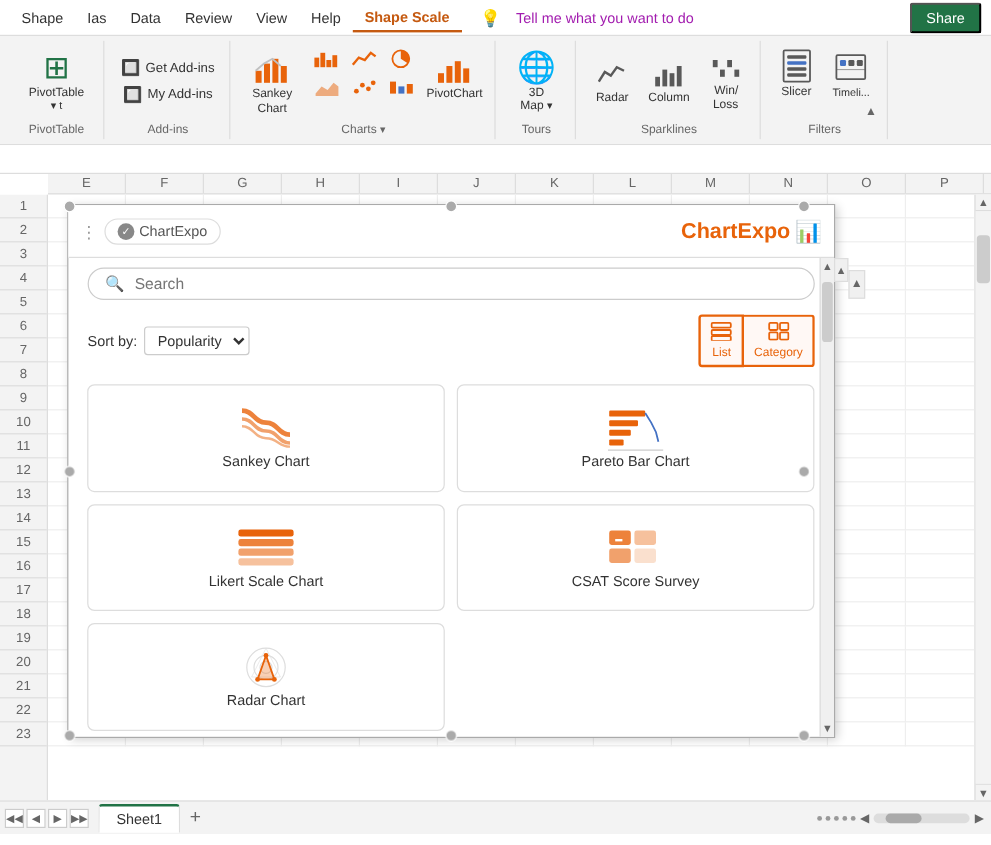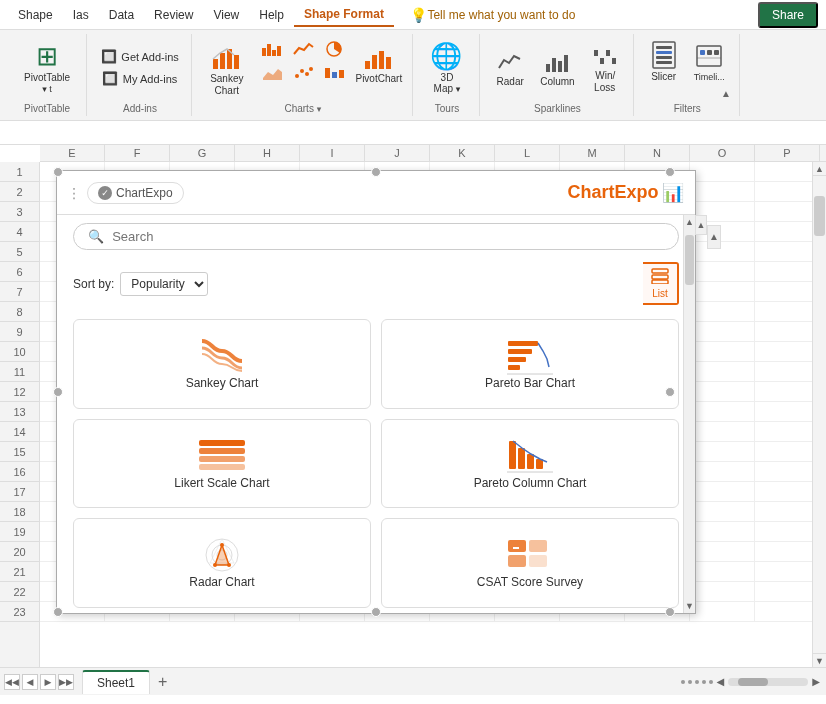--- a/index.html
+++ b/index.html
@@ -61,24 +61,24 @@
 <body>
 
 <div class="ribbon">
   <div class="ribbon-tabs">
     <span class="ribbon-tab">Shape</span>
     <span class="ribbon-tab">Ias</span>
     <span class="ribbon-tab">Data</span>
     <span class="ribbon-tab">Review</span>
     <span class="ribbon-tab">View</span>
     <span class="ribbon-tab">Help</span>
-    <span class="ribbon-tab active">Shape Format</span>
+    <span class="ribbon-tab active">Shape Scale</span>
 
     <span style="margin-left:16px; color:#666; font-size:14px;">💡</span>
-    <span style="font-size:12px; color:#a16207; margin-left:0; cursor:text;">Tell me what you want to do</span>
+    <span style="font-size:12px; color:#a21caf; margin-left:12px; cursor:text;">Tell me what you want to do</span>
     <button class="ribbon-share">Share</button>
   </div>
 
   <div class="ribbon-content">
 
     <div class="ribbon-group" style="min-width:60px;">
       <div class="ribbon-group-items">
         <div class="ribbon-btn-large">
           <div class="btn-icon" style="font-size:26px; color:#217346;">⊞</div>
           <div class="btn-label">PivotTable<br><span style="font-size:9px;">▾ t</span></div>
@@ -664,20 +664,31 @@
             <div class="view-btn active">
               <span class="view-btn-icon">
                 <svg width="18" height="16" viewBox="0 0 18 16">
                   <rect x="1" y="1" width="16" height="4" rx="1" fill="none" stroke="#e8630a" stroke-width="1.5"></rect>
                   <rect x="1" y="7" width="16" height="4" rx="1" fill="none" stroke="#e8630a" stroke-width="1.5"></rect>
                   <rect x="1" y="12" width="16" height="4" rx="1" fill="none" stroke="#e8630a" stroke-width="1.5"></rect>
                 </svg>
               </span>
               <span class="view-btn-label">List</span>
             </div>
+            <div class="view-btn active">
+              <span class="view-btn-icon">
+                <svg width="18" height="16" viewBox="0 0 18 16">
+                  <rect x="1" y="1" width="7" height="6" rx="1" fill="none" stroke="#e8630a" stroke-width="1.5"></rect>
+                  <rect x="10" y="1" width="7" height="6" rx="1" fill="none" stroke="#e8630a" stroke-width="1.5"></rect>
+                  <rect x="1" y="9" width="7" height="6" rx="1" fill="none" stroke="#e8630a" stroke-width="1.5"></rect>
+                  <rect x="10" y="9" width="7" height="6" rx="1" fill="none" stroke="#e8630a" stroke-width="1.5"></rect>
+                </svg>
+              </span>
+              <span class="view-btn-label">Category</span>
+            </div>
           </div>
         </div>
 
         <div class="charts-grid">
 
           <div class="chart-card">
             <svg width="50" height="40" viewBox="0 0 50 40">
               <path d="M5,5 C15,5 15,15 25,15 C35,15 35,25 45,25" fill="none" stroke="#e8630a" stroke-width="4" opacity="0.8"></path>
               <path d="M5,12 C15,12 15,22 25,22 C35,22 35,32 45,32" fill="none" stroke="#e8630a" stroke-width="3" opacity="0.6"></path>
               <path d="M5,18 C15,18 15,28 25,28 C35,28 35,35 45,35" fill="none" stroke="#e8630a" stroke-width="2" opacity="0.5"></path>
@@ -700,57 +711,46 @@
           <div class="chart-card">
             <svg width="50" height="40" viewBox="0 0 50 40">
               <rect x="2" y="4" width="46" height="6" rx="2" fill="#e8630a"></rect>
               <rect x="2" y="12" width="46" height="6" rx="2" fill="#e8630a" opacity="0.8"></rect>
               <rect x="2" y="20" width="46" height="6" rx="2" fill="#e8630a" opacity="0.6"></rect>
               <rect x="2" y="28" width="46" height="6" rx="2" fill="#e8630a" opacity="0.4"></rect>
             </svg>
             <span class="chart-name">Likert Scale Chart</span>
           </div>
 
+
           <div class="chart-card">
             <svg width="50" height="40" viewBox="0 0 50 40">
-              <rect x="4" y="5" width="7" height="28" rx="1" fill="#e8630a"></rect>
-              <rect x="13" y="12" width="7" height="21" rx="1" fill="#e8630a"></rect>
-              <rect x="22" y="18" width="7" height="15" rx="1" fill="#e8630a"></rect>
-              <rect x="31" y="23" width="7" height="10" rx="1" fill="#e8630a"></rect>
-              <polyline points="8,5 17,12 26,18 35,23 42,26" fill="none" stroke="#4472c4" stroke-width="1.5"></polyline>
-              <line x1="2" y1="36" x2="48" y2="36" stroke="#ccc" stroke-width="1"></line>
+              <rect x="3" y="5" width="18" height="12" rx="2" fill="#e8630a" opacity="0.8"></rect>
+              <rect x="3" y="20" width="18" height="12" rx="2" fill="#e8630a" opacity="0.6"></rect>
+              <rect x="24" y="5" width="18" height="12" rx="2" fill="#e8630a" opacity="0.4"></rect>
+              <rect x="24" y="20" width="18" height="12" rx="2" fill="#e8630a" opacity="0.2"></rect>
+
+              <rect x="8" y="12" width="6" height="2" fill="#fff"></rect>
             </svg>
-            <span class="chart-name">Pareto Column Chart</span>
+            <span class="chart-name">CSAT Score Survey</span>
           </div>
 
           <div class="chart-card">
             <svg width="50" height="40" viewBox="0 0 50 40">
               <circle cx="25" cy="20" r="16" fill="none" stroke="#ddd" stroke-width="1"></circle>
               <circle cx="25" cy="20" r="10" fill="none" stroke="#ddd" stroke-width="1"></circle>
               <circle cx="25" cy="20" r="5" fill="none" stroke="#ddd" stroke-width="1"></circle>
               <polygon points="25,4 37,28 13,28" fill="none" stroke="#ddd" stroke-width="0.5"></polygon>
               <polygon points="25,10 32,30 18,30" fill="#e8630a" fill-opacity="0.3" stroke="#e8630a" stroke-width="1.5"></polygon>
               <circle cx="25" cy="10" r="2" fill="#e8630a"></circle>
               <circle cx="32" cy="30" r="2" fill="#e8630a"></circle>
               <circle cx="18" cy="30" r="2" fill="#e8630a"></circle>
             </svg>
             <span class="chart-name">Radar Chart</span>
           </div>
-
-          <div class="chart-card">
-            <svg width="50" height="40" viewBox="0 0 50 40">
-              <rect x="3" y="5" width="18" height="12" rx="2" fill="#e8630a" opacity="0.8"></rect>
-              <rect x="3" y="20" width="18" height="12" rx="2" fill="#e8630a" opacity="0.6"></rect>
-              <rect x="24" y="5" width="18" height="12" rx="2" fill="#e8630a" opacity="0.4"></rect>
-              <rect x="24" y="20" width="18" height="12" rx="2" fill="#e8630a" opacity="0.2"></rect>
-
-              <rect x="8" y="12" width="6" height="2" fill="#fff"></rect>
-            </svg>
-            <span class="chart-name">CSAT Score Survey</span>
-          </div>
         </div>
 
         <div style="position:absolute; right:0; top:44px; bottom:0; width:12px; background:#f0f0f0; border-left:1px solid #ddd;">
           <div style="height:14px; display:flex; align-items:center; justify-content:center; cursor:pointer; font-size:9px; color:#666;">▲</div>
           <div style="flex:1; position:relative; height:calc(100% - 28px);">
             <div style="position:absolute; top:6px; left:1px; right:1px; height:50px; background:#ccc; border-radius:3px; cursor:pointer;"></div>
           </div>
           <div style="height:14px; display:flex; align-items:center; justify-content:center; cursor:pointer; font-size:9px; color:#666;">▼</div>
         </div>
 

